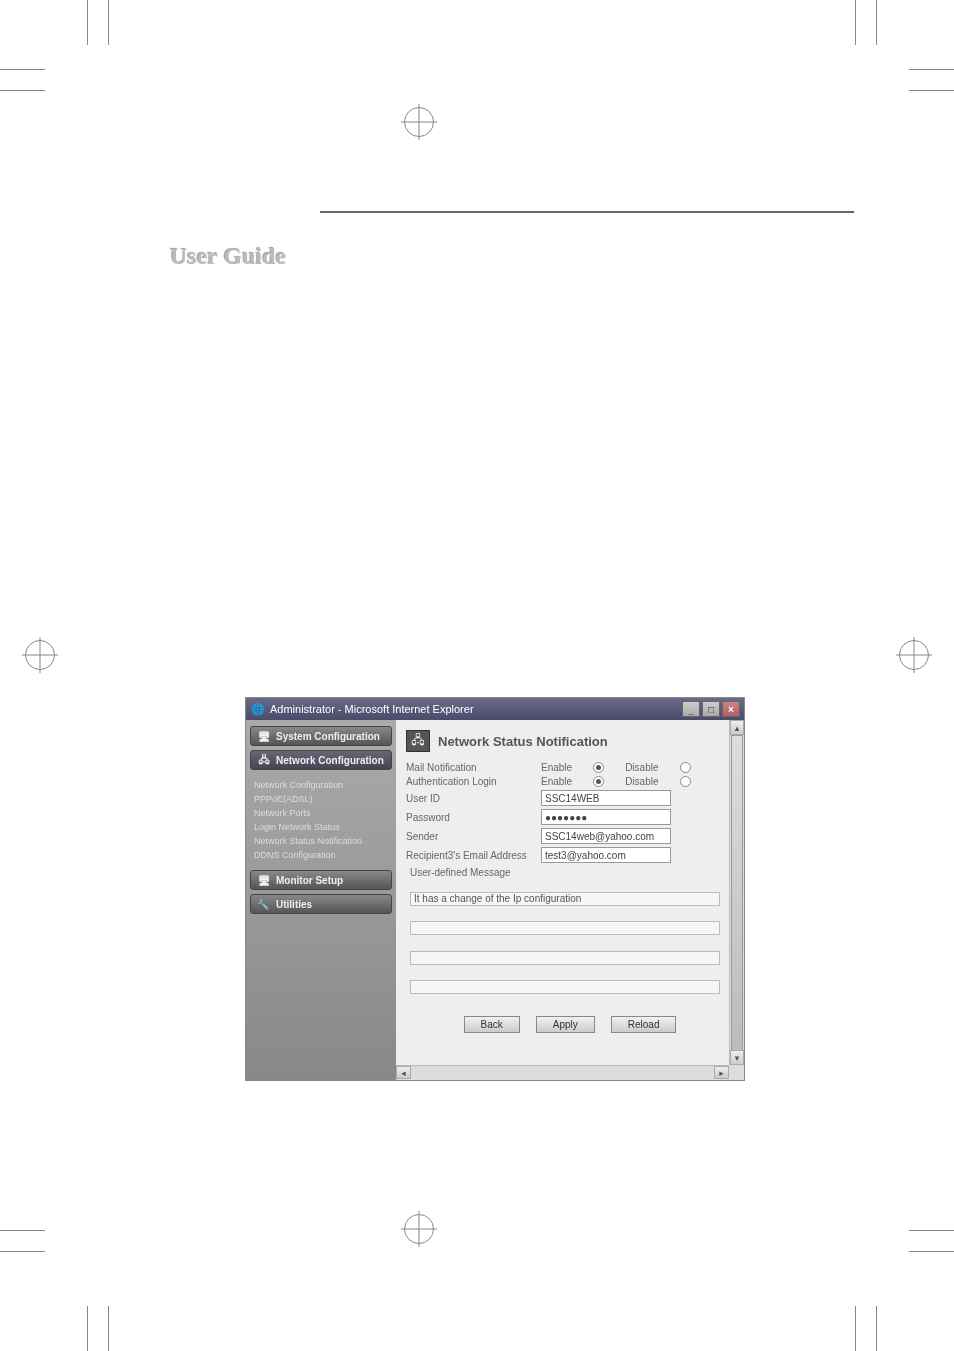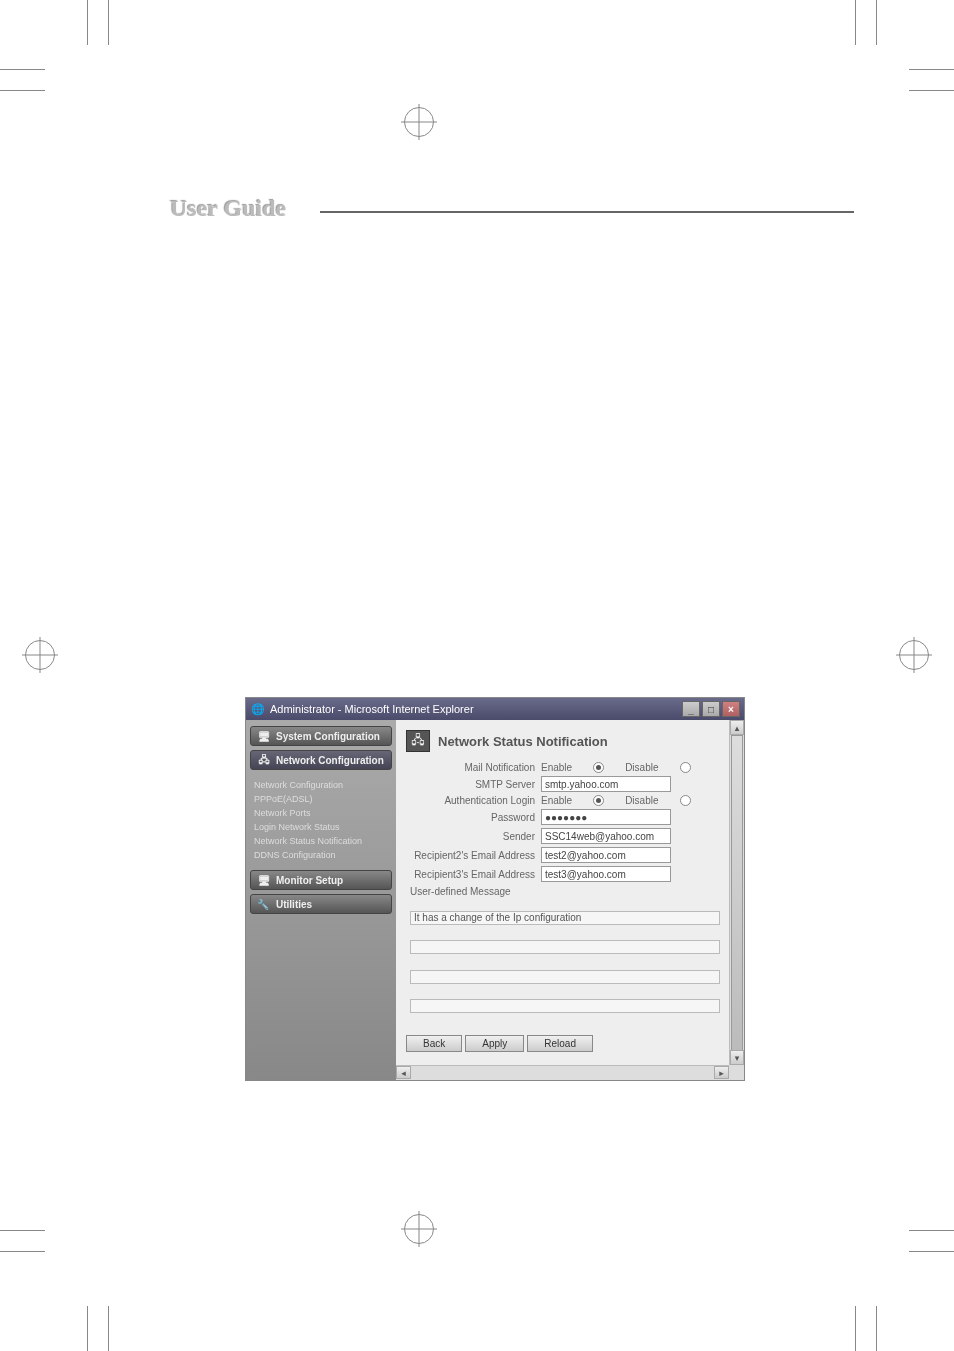--- a/index.html
+++ b/index.html
@@ -52,20 +52,21 @@
       left: 170px;
       right: 100px;
     }
     .user-guide-title {
       font-family: 'Comic Sans MS', cursive;
       font-size: 24px;
       color: #bbb;
       text-shadow: 1px 1px 1px #fff, -1px -1px 1px #999;
       display: inline-block;
       font-weight: bold;
+      margin-top: 48px;
     }
     .header-line {
       position: absolute;
       top: 16px;
       left: 150px;
       right: 0;
       height: 2px;
       background: #666;
     }
     .window {
@@ -184,21 +185,20 @@
     }
     .form-row {
       display: flex;
       align-items: center;
       margin-bottom: 3px;
       font-size: 10px;
       color: #666;
     }
     .form-label {
       width: 135px;
-      text-align: right;
       padding-right: 6px;
     }
     .form-value {
       flex: 1;
       display: flex;
       align-items: center;
       gap: 21px;
     }
     .text-input {
       width: 130px;
@@ -237,22 +237,22 @@
       border: 1px solid #bbb;
       background: #f6f6f6;
       padding: 0 3px;
       font-size: 10px;
       color: #555;
       margin-left: 4px;
       margin-bottom: 12px;
     }
     .action-buttons {
       display: flex;
-      justify-content: flex-start;
-      gap: 3px;
+      justify-content: center;
+      gap: 16px;
       margin-top: 10px;
     }
     .action-btn {
       padding: 2px 16px;
       font-size: 10px;
       background: linear-gradient(to bottom, #f0f0f0, #ccc);
       border: 1px solid #888;
       cursor: pointer;
       color: #333;
     }
@@ -389,59 +389,53 @@
       <div class="form-row">
         <div class="form-label">Mail Notification</div>
         <div class="form-value">
           <span>Enable</span>
           <span class="radio checked"></span>
           <span>Disable</span>
           <span class="radio"></span>
         </div>
       </div>
 
-      <div class="form-row">
-        <div class="form-label">SMTP Server</div>
-        <div class="form-value">
-            <input class="text-input" value="smtp.yahoo.com" style="">
-          </div>
-      </div>
 
       <div class="form-row">
         <div class="form-label">Authentication Login</div>
         <div class="form-value">
           <span>Enable</span>
           <span class="radio checked"></span>
           <span>Disable</span>
           <span class="radio"></span>
         </div>
       </div>
 
+      <div class="form-row">
+        <div class="form-label">User ID</div>
+        <div class="form-value">
+            <input class="text-input" value="SSC14WEB" style="">
+          </div>
+      </div>
 
       <div class="form-row">
         <div class="form-label">Password</div>
         <div class="form-value">
             <input class="text-input" value="●●●●●●●" style="">
           </div>
       </div>
 
       <div class="form-row">
         <div class="form-label">Sender</div>
         <div class="form-value">
             <input class="text-input" value="SSC14web@yahoo.com" style="">
           </div>
       </div>
 
 
-      <div class="form-row">
-        <div class="form-label">Recipient2's Email Address</div>
-        <div class="form-value">
-            <input class="text-input" value="test2@yahoo.com" style="">
-          </div>
-      </div>
 
       <div class="form-row">
         <div class="form-label">Recipient3's Email Address</div>
         <div class="form-value">
             <input class="text-input" value="test3@yahoo.com" style="">
           </div>
       </div>
 
       <div class="section-label">User-defined Message</div>
       <input class="msg-input" value="It has a change of the Ip configuration" style="">

